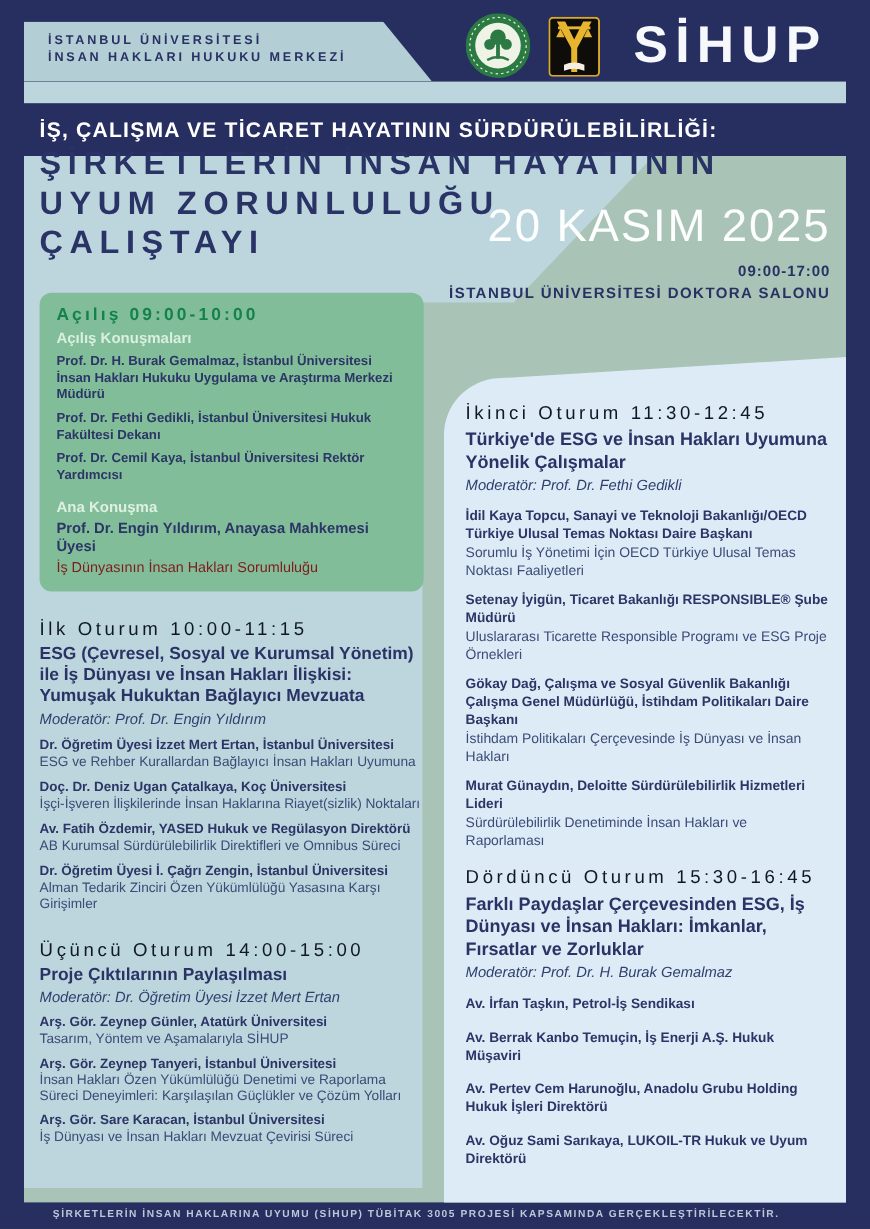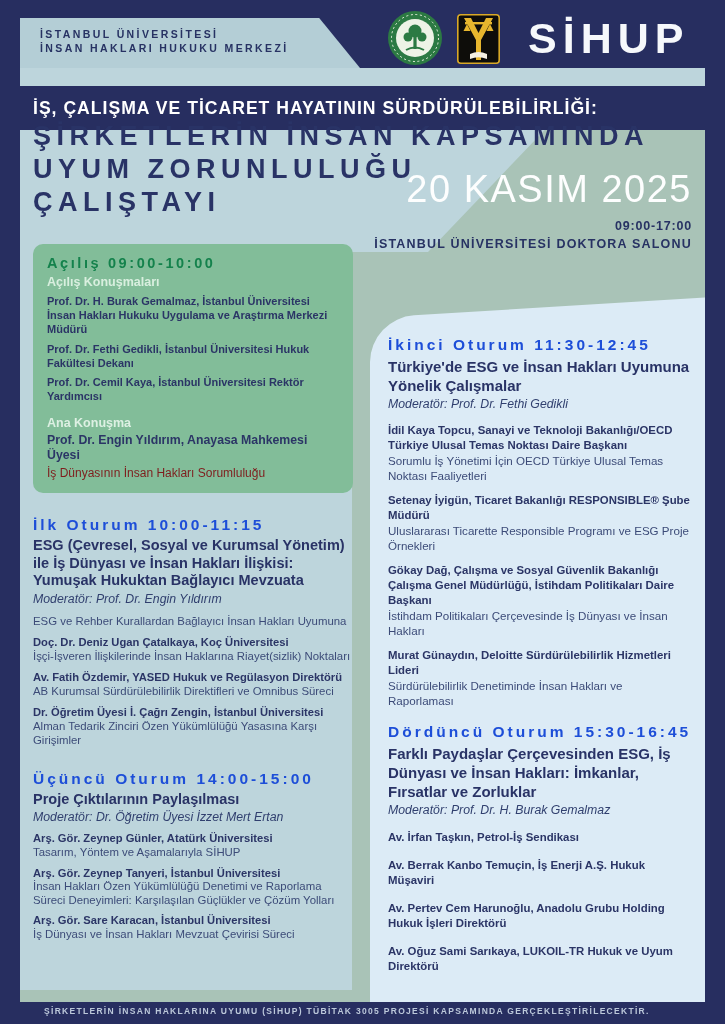--- a/index.html
+++ b/index.html
@@ -67,21 +67,21 @@
     box-sizing:border-box; width:320px;
   }
   .open-heading{color:#14824c; font-size:14.5px; font-weight:bold; letter-spacing:2.6px; white-space:nowrap;}
   .open-sub{color:#d9efdf; font-size:12.5px; font-weight:bold; margin-top:4px;}
   .op-speaker{color:#2b3566; font-size:11px; font-weight:bold; line-height:14.2px; margin-top:5px;}
   .keynote-label{color:#ddf0e3; font-size:12.5px; font-weight:bold; margin-top:13px;}
   .keynote-name{color:#2b3566; font-size:12.3px; font-weight:bold; line-height:15px; margin-top:3px;}
   .keynote-topic{color:#7f1d1d; font-size:12px; line-height:15px; margin-top:3px;}
   
   .session{margin-top:23px;}
-  .sess-heading{color:#1d4ed8; font-size:15.5px; font-weight:bold; letter-spacing:3px; white-space:nowrap;}
+  .sess-heading{color:#0f172a; font-size:15.5px; font-weight:normal; letter-spacing:3px; white-space:nowrap;}
   .sess-title{color:#293366; font-size:14.5px; font-weight:bold; line-height:17.5px; margin-top:3px;}
   .sess-mod{color:#31406f; font-size:12.3px; font-style:italic; margin-top:2px; margin-bottom:8px;}
   .talk{margin-top:7px;}
   .talk-name{color:#2b3566; font-size:11.2px; font-weight:bold; line-height:14px;}
   .talk-topic{color:#3c4b78; font-size:11.4px; line-height:14px;}
   
   .right-col .sess-title{font-size:15px; line-height:19px;}
   .right-col .sess-mod{margin-bottom:12px;}
   .right-col .talk{margin-top:10px;}
   .right-col .talk-name{font-size:11.4px; line-height:15px;}
@@ -128,21 +128,21 @@
 
   <div class="panel">
     <div class="light-shape"></div>
     <div class="right-bg"></div>
 
     <div class="navy-band">
       <span>İŞ, ÇALIŞMA VE TİCARET HAYATININ SÜRDÜRÜLEBİLİRLİĞİ:</span>
     </div>
 
     <div class="main-title">
-      <div>ŞİRKETLERİN İNSAN KAPSAMINDA</div>
+      <div>ŞİRKETLERİN İNSAN HAYATININ</div>
       <div>UYUM ZORUNLULUĞU</div>
       <div>ÇALIŞTAYI</div>
     </div>
 
     <div class="date-block">
       <div class="date-line">20 KASIM 2025</div>
       <div class="time-line">09:00-17:00</div>
       <div class="venue-line">İSTANBUL ÜNİVERSİTESİ DOKTORA SALONU</div>
     </div>
 
@@ -157,20 +157,21 @@
         <div class="keynote-label">Ana Konuşma</div>
         <div class="keynote-name">Prof. Dr. Engin Yıldırım, Anayasa Mahkemesi Üyesi</div>
         <div class="keynote-topic">İş Dünyasının İnsan Hakları Sorumluluğu</div>
       </div>
 
       <div class="session s1">
         <div class="sess-heading">İlk Oturum 10:00-11:15</div>
         <div class="sess-title">ESG (Çevresel, Sosyal ve Kurumsal Yönetim) ile İş Dünyası ve İnsan Hakları İlişkisi: Yumuşak Hukuktan Bağlayıcı Mevzuata</div>
         <div class="sess-mod">Moderatör: Prof. Dr. Engin Yıldırım</div>
         <div class="talk">
+          <div class="talk-name">Dr. Öğretim Üyesi İzzet Mert Ertan, İstanbul Üniversitesi</div>
           <div class="talk-topic">ESG ve Rehber Kurallardan Bağlayıcı İnsan Hakları Uyumuna</div>
         </div>
         <div class="talk">
           <div class="talk-name">Doç. Dr. Deniz Ugan Çatalkaya, Koç Üniversitesi</div>
           <div class="talk-topic">İşçi-İşveren İlişkilerinde İnsan Haklarına Riayet(sizlik) Noktaları</div>
         </div>
         <div class="talk">
           <div class="talk-name">Av. Fatih Özdemir, YASED Hukuk ve Regülasyon Direktörü</div>
           <div class="talk-topic">AB Kurumsal Sürdürülebilirlik Direktifleri ve Omnibus Süreci</div>
         </div>

